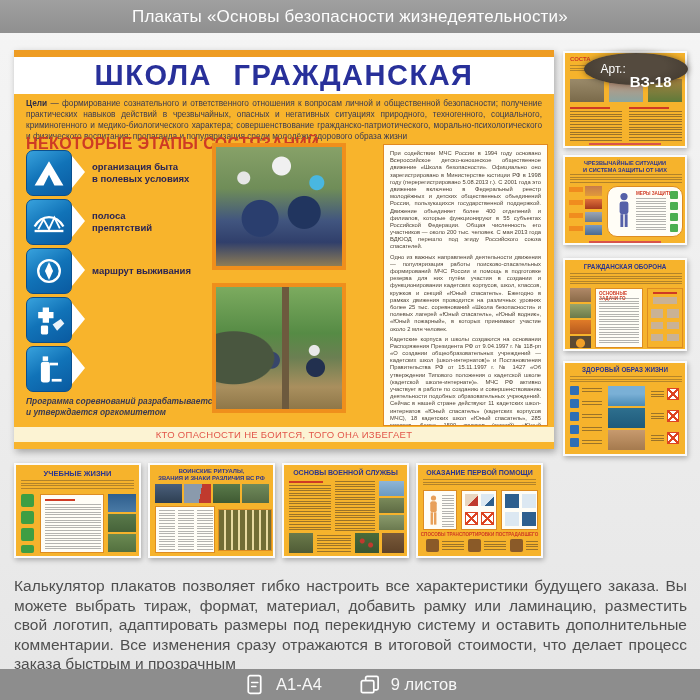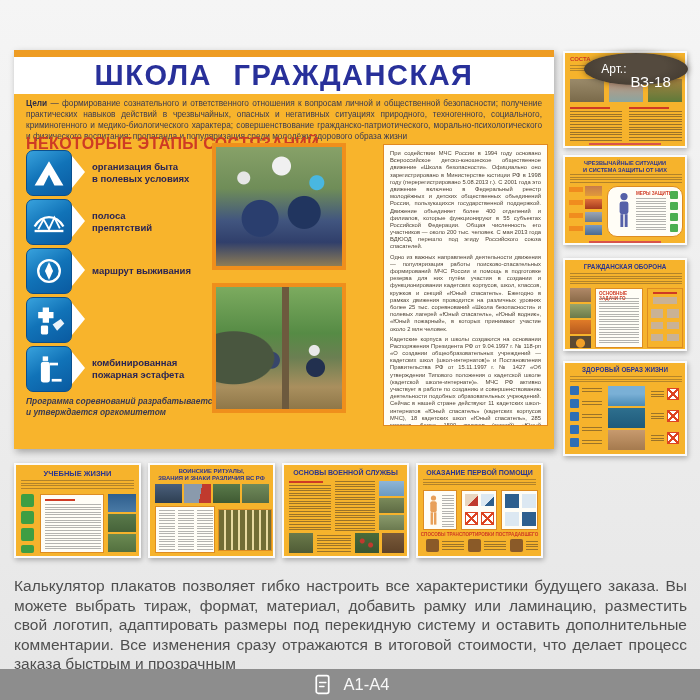--- a/index.html
+++ b/index.html
@@ -71,30 +71,33 @@
         linear-gradient(45deg,transparent 44%,#d42 44% 56%,transparent 56%),
         linear-gradient(-45deg,transparent 44%,#d42 44% 56%,transparent 56%),#fff;
        border:1px solid #d42;box-sizing:border-box;}
   .redbar{background:#cf3a24;height:2px;}
   
   .badge{position:absolute;left:584px;top:53px;width:104px;height:32px;border-radius:50%;
          background:radial-gradient(ellipse at 50% 40%,#544a3e 40%,#3c342b 100%);
          box-shadow:0 0 6px rgba(40,32,20,.55);display:flex;align-items:center;justify-content:center;
          gap:4px;color:#fff;z-index:5;}
   .badge .bl{font-size:12px;}
-  .badge .bv{font-size:15px;font-weight:normal;margin-top:24px;}
+  .badge .bv{font-size:15px;font-weight:bold;margin-top:24px;}
   
   .desc{position:absolute;left:14px;top:576px;width:673px;margin:0;font-size:15.5px;line-height:19.5px;
         color:#4f4f4f;text-align:justify;}
 </style>
 </head>
 <body>
 
 <div class="page">
 
+  <div class="topbar">
+    <span>Плакаты «Основы безопасности жизнедеятельности»</span>
+  </div>
 
   <div class="poster-main">
     <div class="pm-topstrip"></div>
     <div class="pm-titleband">
       <span class="pm-title">ШКОЛА ГРАЖДАНСКАЯ</span>
     </div>
     <div class="pm-goals"><b>Цели</b><span> — формирование сознательного и ответственного отношения к вопросам личной и общественной безопасности; получение практических навыков действий в чрезвычайных, опасных и негативных ситуациях природного, техногенного, социального, криминогенного и медико-биологического характера; совершенствование гражданско-патриотического, морально-психологического и физического воспитания; пропаганда и популяризация среди молодёжи здорового образа жизни</span></div>
     <div class="pm-stagehead">НЕКОТОРЫЕ  ЭТАПЫ СОСТЯЗАНИЙ</div>
 
     <div class="stage" style="top:149px;">
@@ -142,35 +145,34 @@
     <div class="stage" style="top:296px;">
       <div class="sq">
         <svg width="36" height="36" viewBox="0 0 40 40" fill="#fff">
             <rect x="11" y="12" width="10" height="23" rx="3"></rect>
             <rect x="13" y="6" width="6" height="5"></rect>
             <path d="M21 13 h9 v3 h-9 z"></path>
             <path d="M23 31 h11 v3 h-11 z"></path>
           </svg>
       </div>
       <div class="arrow"></div>
-      <div class="lbl">комбинированная
-пожарная эстафета</div>
     </div>
 
     <div class="pm-note">Программа соревнований разрабатывается и утверждается оргкомитетом</div>
 
     <div class="pm-photo pm-photo1"></div>
     <div class="pm-photo pm-photo2"></div>
 
     <div class="pm-textbox">
       <p>При содействии МЧС России в 1994 году основано Всероссийское детско-юношеское общественное движение «Школа безопасности». Официально оно зарегистрировано в Министерстве юстиции РФ в 1998 году (перерегистрировано 5.08.2013 г.). С 2001 года это движение включено в Федеральный реестр молодёжных и детских общественных объединений России, пользующихся государственной поддержкой. Движение объединяет более 400 отделений и филиалов, которые функционируют в 55 субъектах Российской Федерации. Общая численность его участников — около 200 тыс. человек. С мая 2013 года ВДЮОД перешло под эгиду Российского союза спасателей.</p>
       <p>Одно из важных направлений деятельности движения — популяризация работы поисково-спасательных формирований МЧС России и помощь в подготовке резерва для них путём участия в создании и функционировании кадетских корпусов, школ, классов, кружков и секций «Юный спасатель». Ежегодно в рамках движения проводится на различных уровнях более 25 тыс. соревнований «Школа безопасности» и полевых лагерей «Юный спасатель», «Юный водник», «Юный пожарный», в которых принимают участие около 2 млн человек.</p>
       <p>Кадетские корпуса и школы создаются на основании Распоряжения Президента РФ от 9.04.1997 г. № 118-рп «О создании общеобразовательных учреждений — кадетских школ (школ-интернатов)» и Постановления Правительства РФ от 15.11.1997 г. № 1427 «Об утверждении Типового положения о кадетской школе (кадетской школе-интернате)». МЧС РФ активно участвует в работе по созданию и совершенствованию деятельности подобных образовательных учреждений. Сейчас в нашей стране действуют 11 кадетских школ-интернатов «Юный спасатель» (кадетских корпусов МЧС), 18 кадетских школ «Юный спасатель», 285 классов, более 1500 кружков (секций) «Юный спасатель»</p>
     </div>
 
+    <div class="pm-slogan">КТО ОПАСНОСТИ НЕ БОИТСЯ, ТОГО ОНА ИЗБЕГАЕТ</div>
   </div>
 
   <div class="badge">
     <span class="bl">Арт.:</span>
     <span class="bv">ВЗ-18</span>
   </div>
 
   <div class="thumb" style="left:563px;top:51px;width:124px;height:97px;">
     <div class="t-title-red" style="left:5px;top:3px;font-size:6px;">СОСТА</div>
     <div class="chip tl" style="left:5px;top:12px;width:112px;height:6px;opacity:.7;"></div>
@@ -351,15 +353,22 @@
   <p class="desc">Калькулятор плакатов позволяет гибко настроить все характеристики будущего заказа. Вы можете выбрать тираж, формат, материал, добавить рамку или ламинацию, разместить свой логотип, адаптировать размеры под перекидную систему и оставить дополнительные комментарии. Все изменения сразу отражаются в итоговой стоимости, что делает процесс заказа быстрым и прозрачным</p>
 
   <div class="bottombar">
     <div class="binfo">
       <svg width="23" height="23" viewBox="0 0 24 24" fill="none" stroke="#fff">
         <rect x="5.5" y="2.8" width="13" height="18.4" rx="2" stroke-width="1.8"></rect>
         <path d="M9 10 h6.5 M9 14 h4.5" stroke-width="1.6" stroke-linecap="round"></path>
       </svg>
       <span>A1-A4</span>
     </div>
+    <div class="binfo">
+      <svg width="23" height="23" viewBox="0 0 24 24" fill="none" stroke="#fff">
+        <rect x="8" y="3.5" width="13" height="14" rx="1.5" stroke-width="1.8"></rect>
+        <rect x="3.5" y="8" width="13" height="12.5" rx="1.5" stroke-width="1.8" fill="#8d8d8d"></rect>
+      </svg>
+      <span>9 листов</span>
+    </div>
   </div>
 
 </div>
 
 </body></html>

